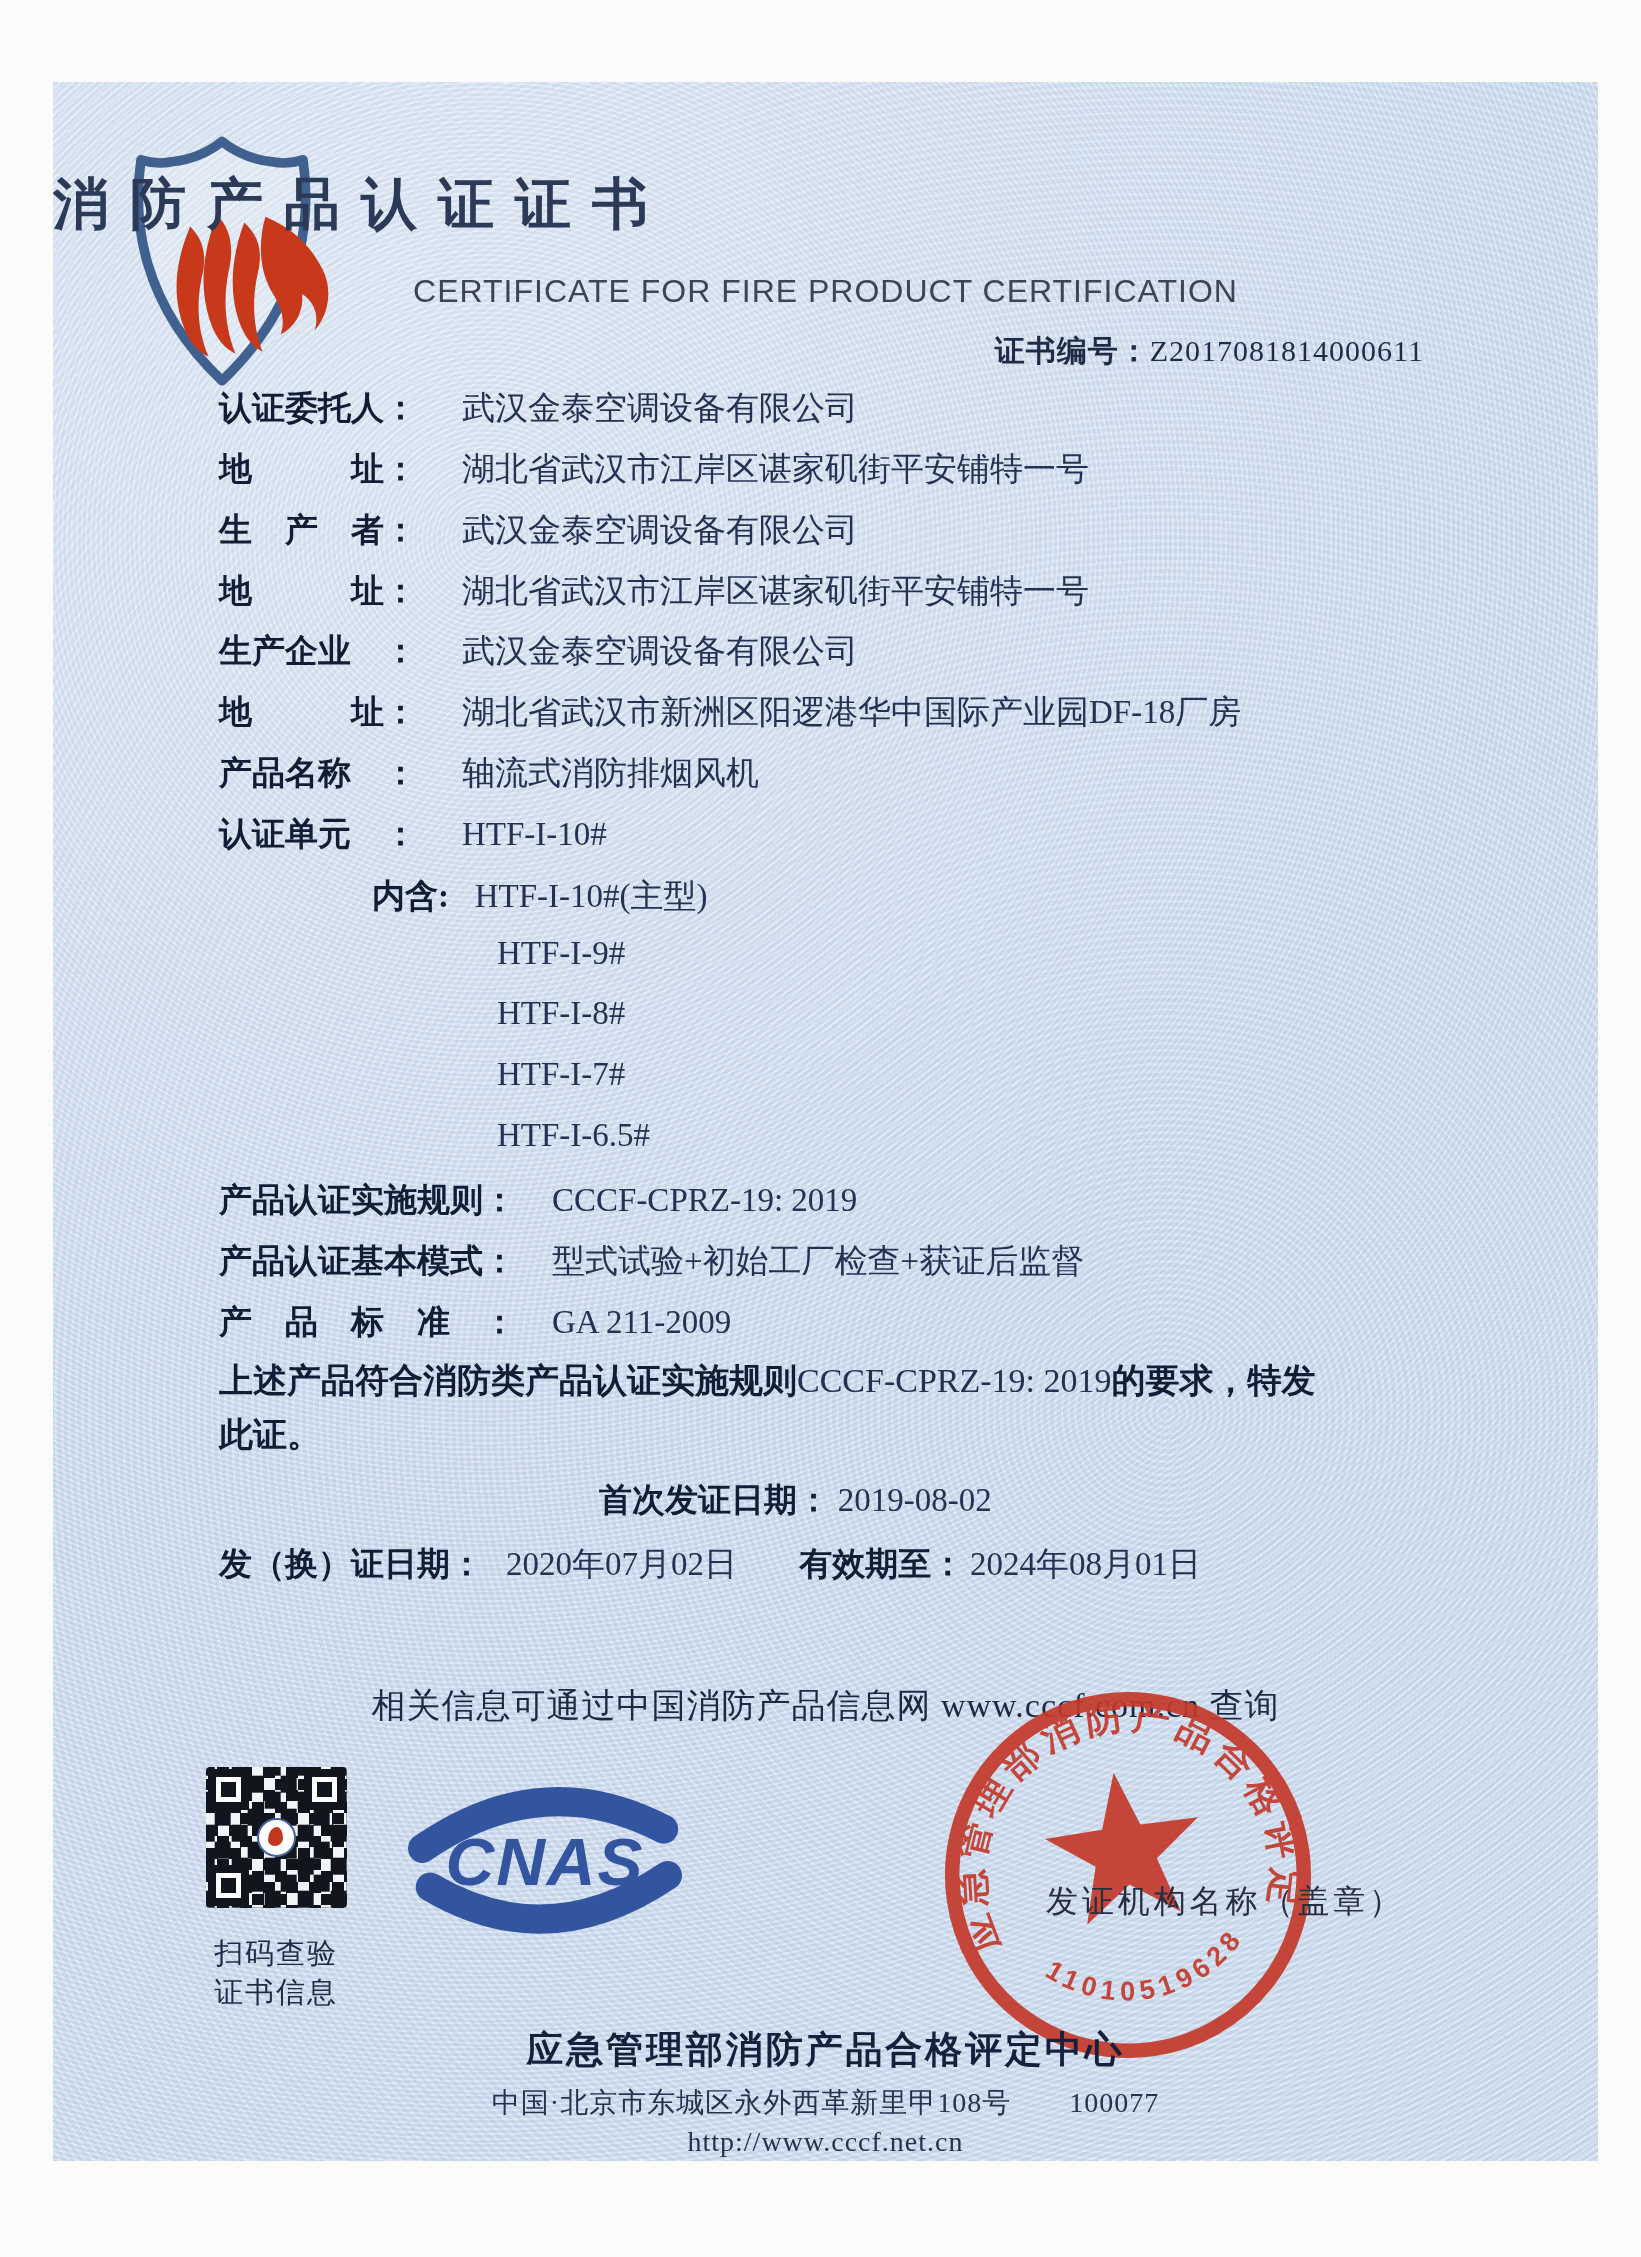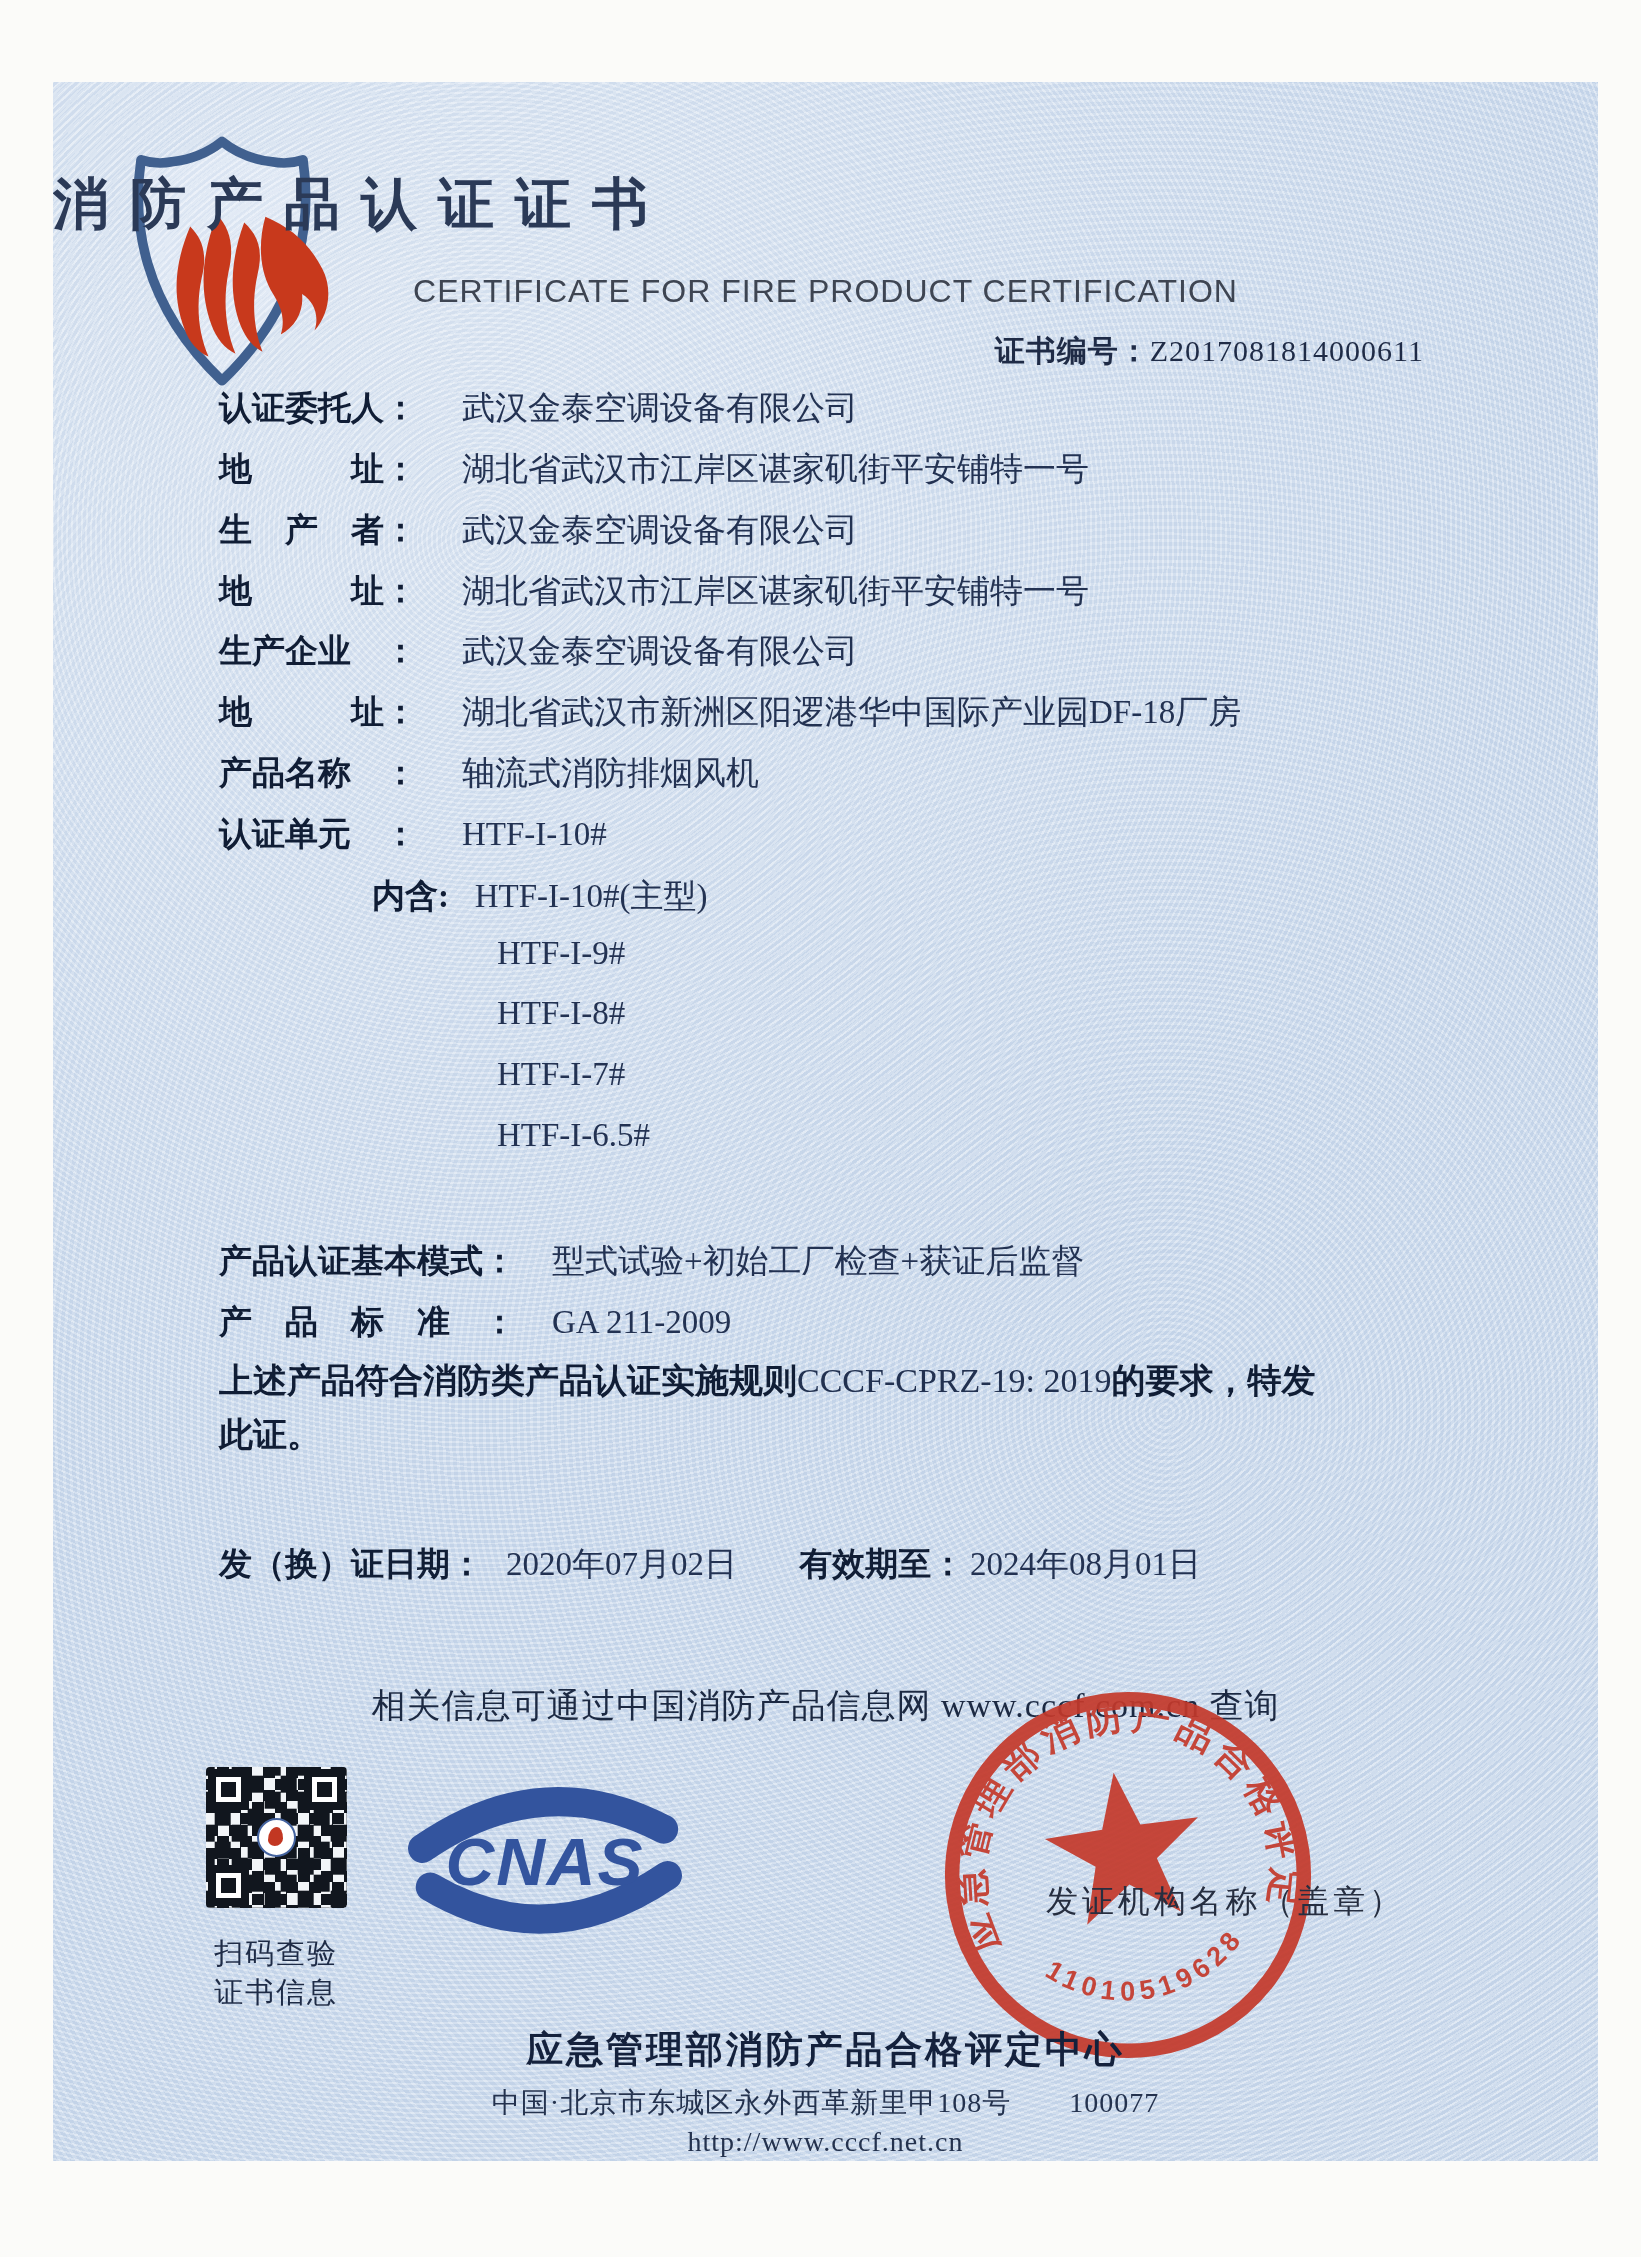--- a/index.html
+++ b/index.html
@@ -136,32 +136,38 @@
 
   <div class="abs row" style="top:792px;left:319px">
     <span class="inner-label">内含:</span>
     <span class="val" style="margin-left:17.4px">HTF-I-10#(主型)</span>
   </div>
   <div class="abs inner-item" style="top:853px">HTF-I-9#</div>
   <div class="abs inner-item" style="top:913px">HTF-I-8#</div>
   <div class="abs inner-item" style="top:974px">HTF-I-7#</div>
   <div class="abs inner-item" style="top:1035px">HTF-I-6.5#</div>
 
+  <div class="abs row rule" style="top:1096px">
+    <span class="lbl">产品认证实施规则：</span><span class="val">CCCF-CPRZ-19: 2019</span>
+  </div>
   <div class="abs row rule" style="top:1157px">
     <span class="lbl">产品认证基本模式：</span><span class="val">型式试验+初始工厂检查+获证后监督</span>
   </div>
   <div class="abs row rule" style="top:1218px">
     <span class="lbl">产　品　标　准　：</span><span class="val">GA 211-2009</span>
   </div>
 
   <div class="abs stmt" style="top:1276px">
     <span class="b">上述产品符合消防类产品认证实施规则</span><span class="n">CCCF-CPRZ-19: 2019</span><span class="b">的要求，特发</span>
   </div>
   <div class="abs stmt b" style="top:1330px;font-weight:700">此证。</div>
 
+  <div class="abs row" style="top:1396px;left:546px">
+    <span class="lbl" style="min-width:0">首次发证日期：</span><span class="val" style="margin-left:7.7px">2019-08-02</span>
+  </div>
   <div class="abs row" style="top:1460px">
     <span class="lbl" style="min-width:0">发（换）证日期：</span><span class="val" style="margin-left:23px">2020年07月02日</span>
     <span class="lbl" style="min-width:0;margin-left:54px">有效期至：</span><span class="val" style="margin-left:5.8px">2024年08月01日</span>
   </div>
 
   <div class="abs center-line notice" style="top:1601px">相关信息可通过中国消防产品信息网 www.cccf.com.cn 查询</div>
 
   <div class="abs qr">
     <div class="finder tl"></div>
     <div class="finder tr"></div>

